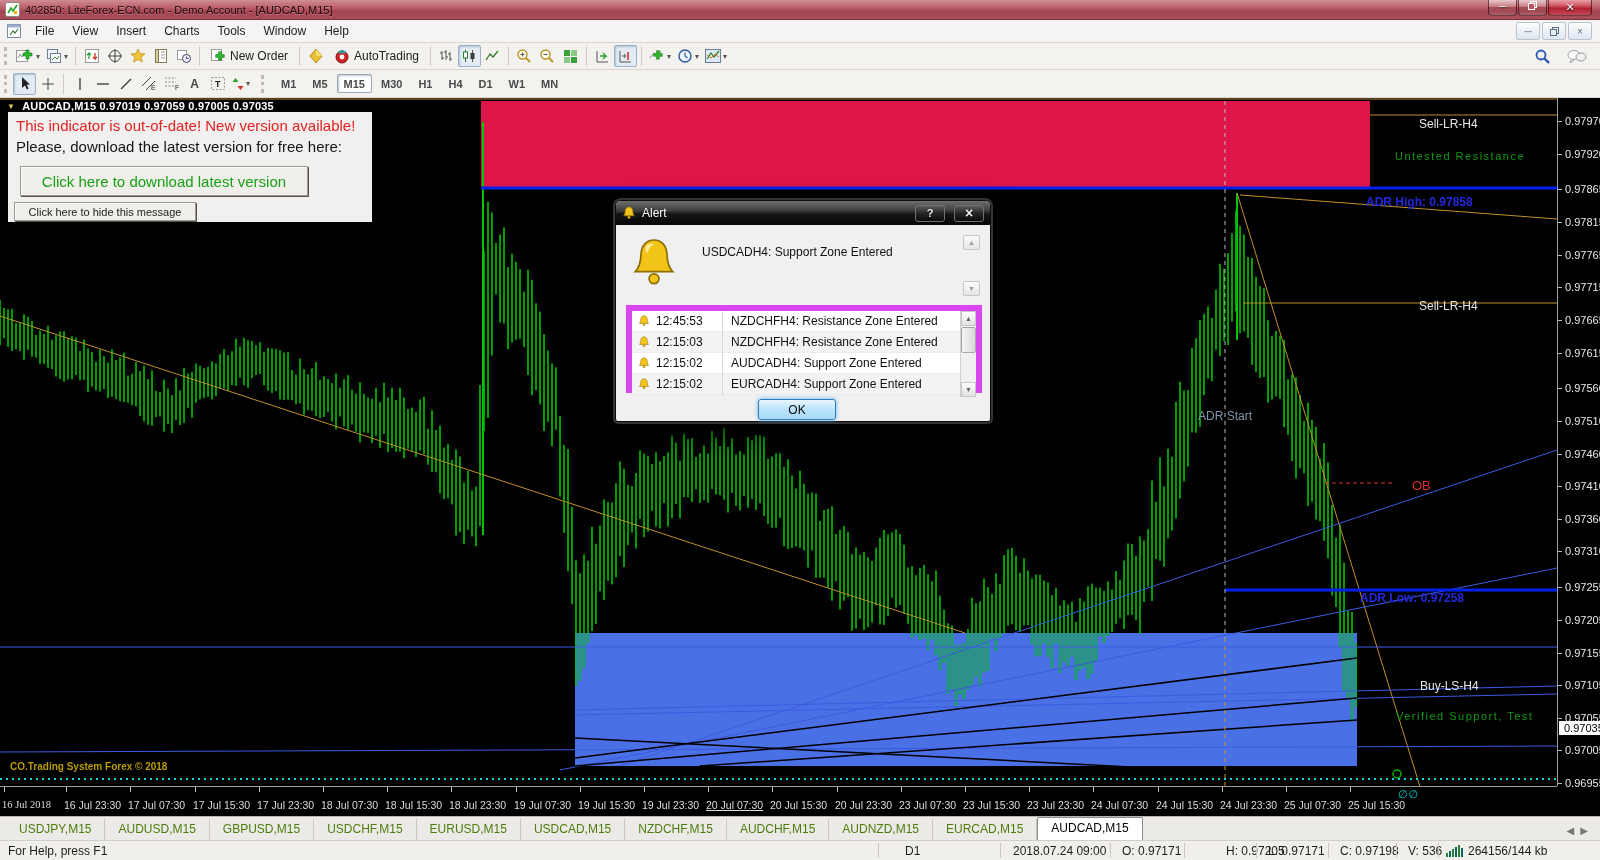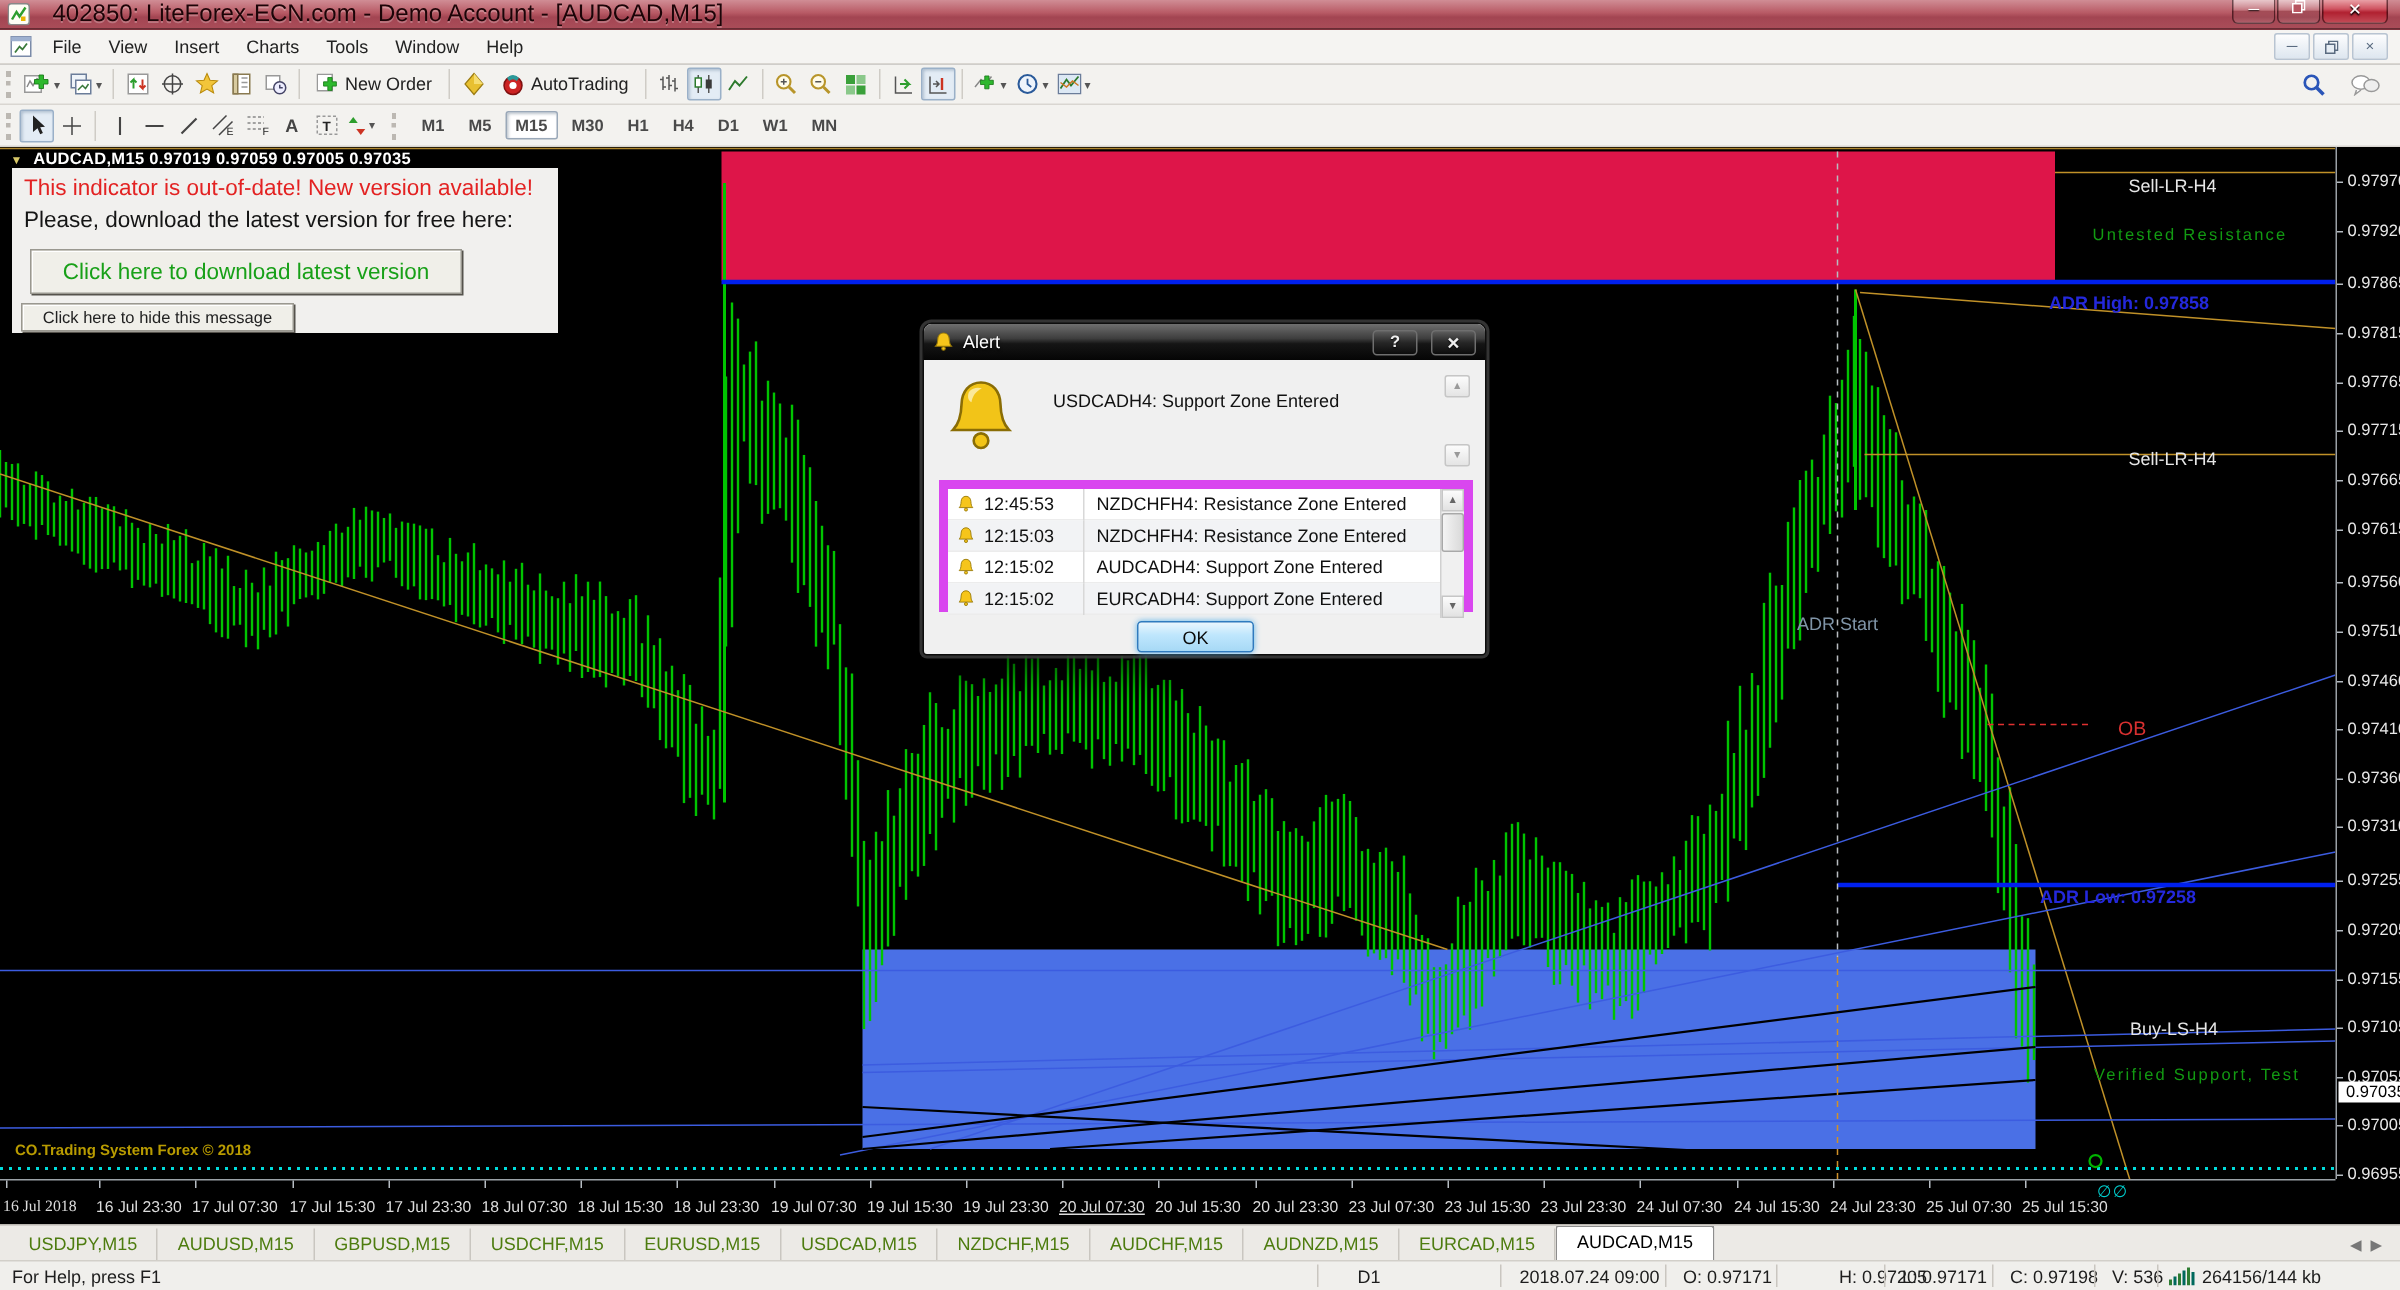--- a/index.html
+++ b/index.html
@@ -4,21 +4,21 @@
 <style>
   html,body{margin:0;padding:0;background:#777;}
   *{box-sizing:border-box;font-family:"Liberation Sans",sans-serif;}
   #app{position:relative;width:1600px;height:860px;overflow:hidden;background:#000;font-size:12px;-webkit-font-smoothing:antialiased;}
 
   
   .titlebar{position:absolute;top:0;left:0;width:1600px;height:20px;
     background:linear-gradient(#d headers 0,#000);
     background:linear-gradient(#d08d95,#b85a65 45%,#a34552 60%,#aa4d59);
     border-bottom:1px solid #7c323c;display:flex;align-items:center;padding:0 5px;}
-  .titlebar .title-text{color:#1c0407;font-size:16px;margin-left:15px;text-shadow:0 1px 0 rgba(255,255,255,.25);}
+  .titlebar .title-text{color:#1c0407;font-size:11px;margin-left:5px;text-shadow:0 1px 0 rgba(255,255,255,.25);}
   .app-icon{width:15px;height:15px;display:inline-flex;}
   .win-controls{position:absolute;right:8px;top:0;display:flex;}
   .wbtn{height:16px;margin-left:1px;border:1px solid rgba(30,0,5,.6);border-top:none;border-radius:0 0 4px 4px;
     background:linear-gradient(rgba(255,255,255,.5),rgba(255,255,255,.12) 45%,rgba(90,15,25,.25) 50%,rgba(255,255,255,.12));
     color:#fff;font-size:10px;line-height:14px;text-align:center;text-shadow:0 1px 1px #000;}
   .wbtn.min,.wbtn.res{width:29px;}
   .wbtn.close{width:44px;background:linear-gradient(#e9a0a6,#cf5360 40%,#b02030 55%,#c24a56);font-size:11px;}
 
   .menubar{position:absolute;top:20px;left:0;width:1600px;height:23px;background:#f5f4f2;border-bottom:1px solid #d9d6d1;
     display:flex;align-items:center;padding:0 4px;}
@@ -64,21 +64,21 @@
   .notice{position:absolute;left:8px;top:14px;width:364px;height:110px;background:#f1f0ee;
     box-shadow:2px 2px 0 rgba(0,0,0,.45);padding:5px 8px;}
   .notice .l1{color:#e32222;font-size:15px;white-space:nowrap;}
   .notice .l2{color:#151515;font-size:15px;margin-top:4px;white-space:nowrap;}
   .btn3d{background:#f0efe9;border:1px solid #9a9890;box-shadow:1px 1px 0 #55524c, inset 1px 1px 0 #fff;
     display:flex;align-items:center;justify-content:center;}
   .notice .dl-btn{position:absolute;left:12px;top:54px;width:288px;height:30px;color:#18a018;font-size:15px;}
   .notice .hide-btn{position:absolute;left:6px;top:90px;width:182px;height:19px;color:#222;font-size:11px;}
 
   
-  .dialog{position:absolute;left:615px;top:117px;width:376px;height:222px;background:#f0f0f0;
+  .dialog{position:absolute;left:615px;top:102px;width:376px;height:222px;background:#f0f0f0;
     border-radius:6px 6px 3px 3px;border:1px solid #0d0d0d;
     box-shadow:0 0 0 2px rgba(60,60,60,.85), 5px 10px 26px rgba(0,0,0,.7);}
   .dlg-title{height:24px;border-radius:5px 5px 0 0;display:flex;align-items:center;padding:0 6px;gap:6px;
     background:linear-gradient(#6e6e6e,#3e3e3e 40%,#151515 55%,#050505);}
   .dlg-title .t{color:#fff;font-size:12px;text-shadow:0 1px 2px #000;flex:1;}
   .dlg-btn{width:30px;height:17px;border:1px solid #6f6f6f;border-radius:3px;color:#eee;font-size:11px;font-weight:bold;
     background:linear-gradient(#5c5c5c,#262626 50%,#0c0c0c);display:flex;align-items:center;justify-content:center;margin-left:3px;text-shadow:0 1px 1px #000;}
   .dlg-msg{position:absolute;left:10px;top:32px;right:10px;height:68px;}
   .dlg-msg .bigbell{position:absolute;left:5px;top:4px;}
   .dlg-msg .mtext{position:absolute;left:76px;top:12px;color:#111;font-size:12px;}

